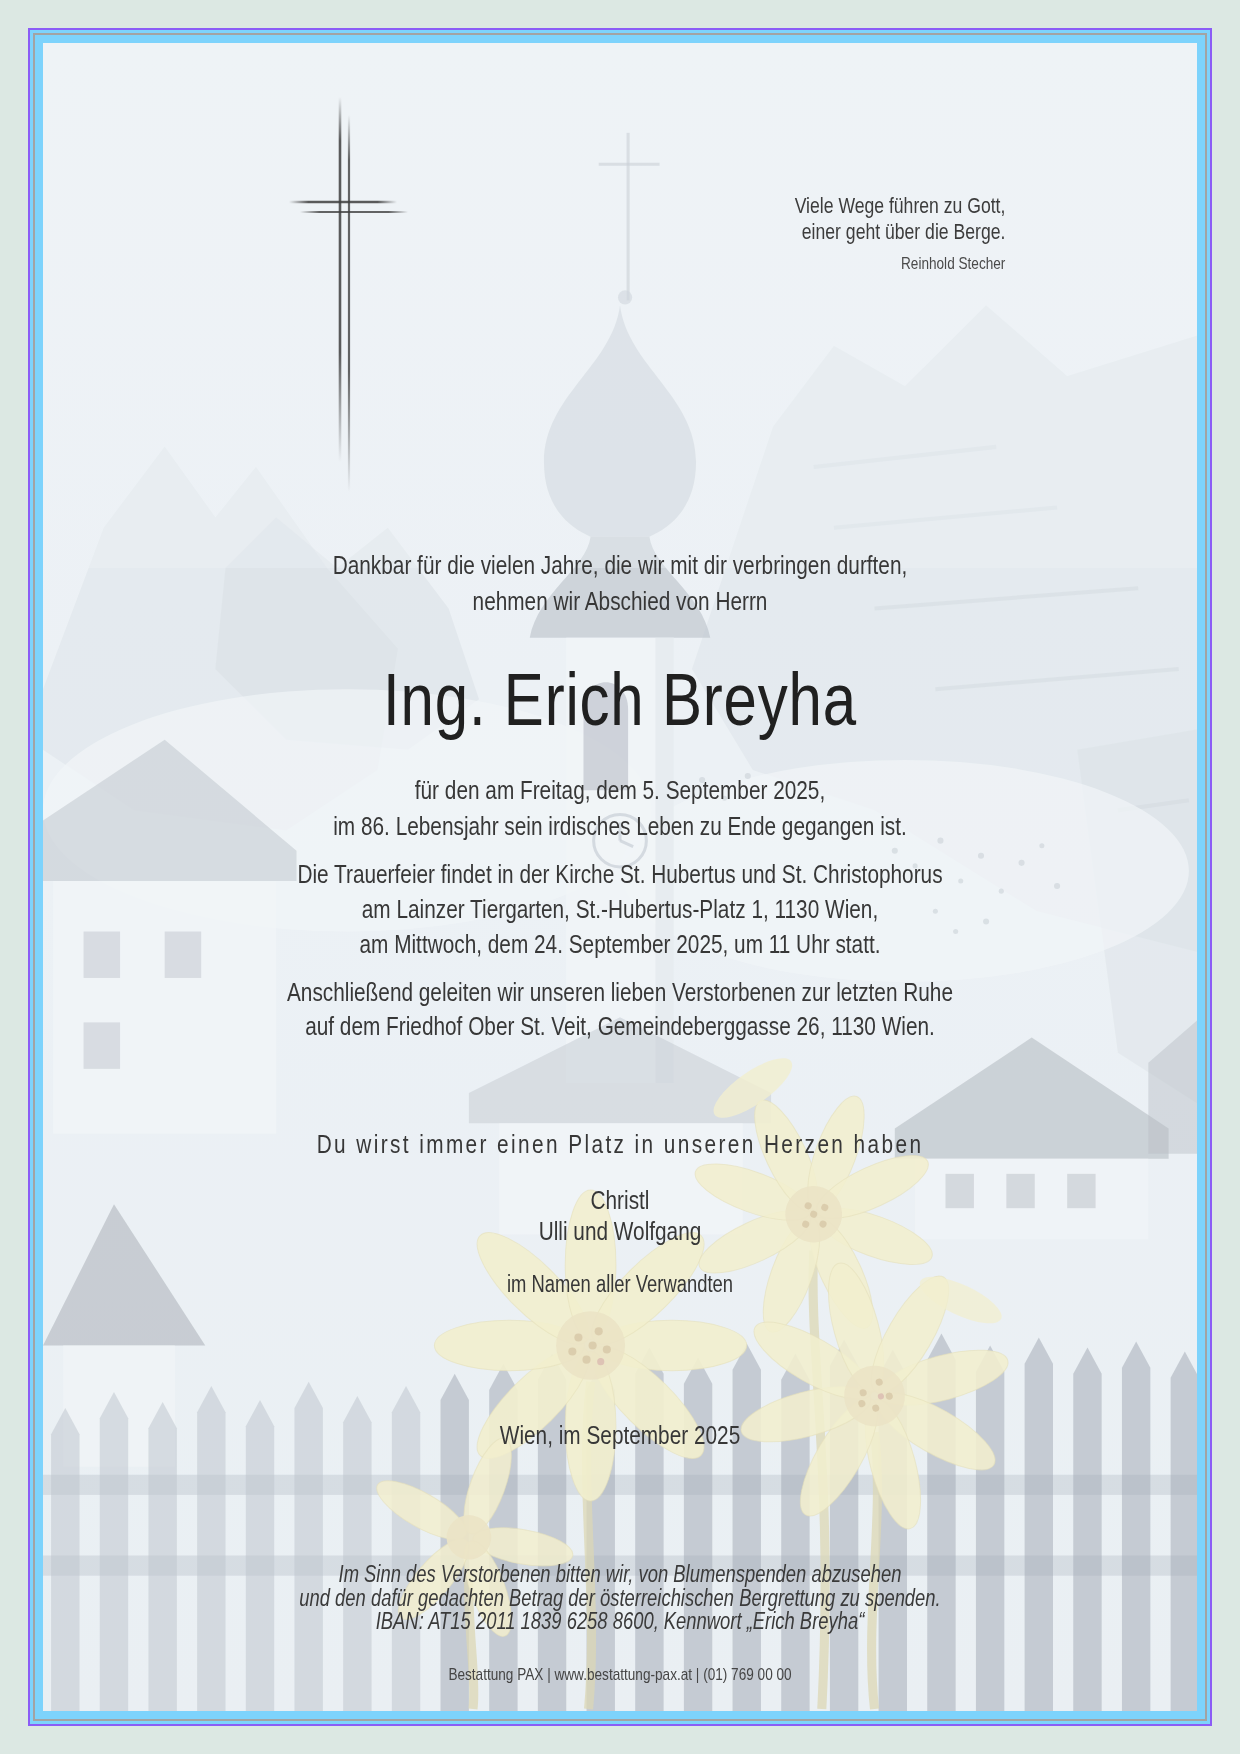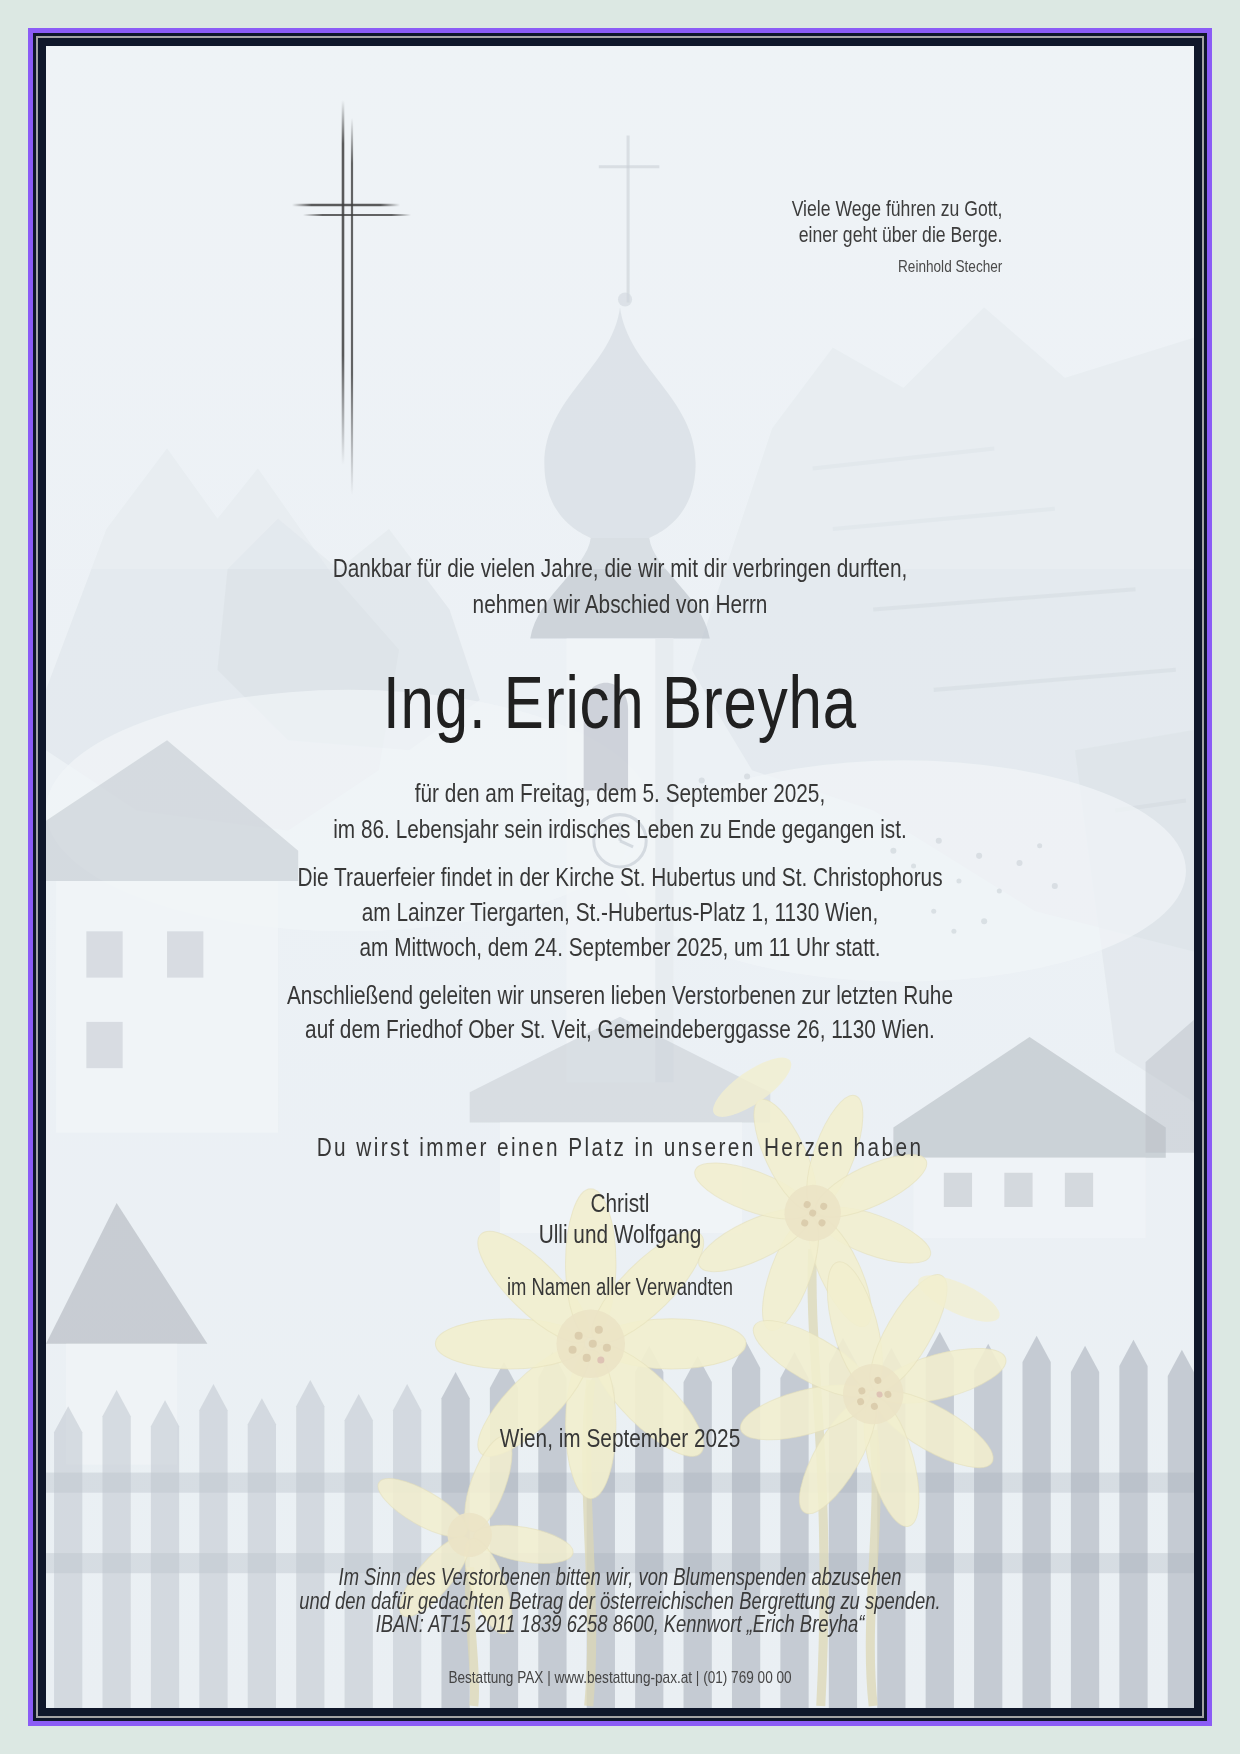--- a/index.html
+++ b/index.html
@@ -1,18 +1,18 @@
 <!DOCTYPE html>
 <html><head>
 <meta charset="utf-8">
 <style>
   html,body{margin:0;padding:0;background:#dce8e3;}
   .page{position:relative;width:1240px;height:1754px;background:#dce8e3;margin:0 auto;overflow:hidden;
         font-family:"Liberation Sans","DejaVu Sans",sans-serif;}
-  .frame-outer{position:absolute;left:28px;top:28px;right:28px;bottom:28px;background:#0f172a;border:5px solid #8b5cf6;}
+  .frame-outer{position:absolute;left:28px;top:28px;right:28px;bottom:28px;background:#7dd3fc;border:2px solid #8b5cf6;}
   .frame-line{position:absolute;left:3px;top:3px;right:3px;bottom:3px;border:2px solid #a3a3a3;}
   .card{position:absolute;left:13px;top:13px;right:13px;bottom:13px;background:#edf2f5;overflow:hidden;}
   .scene{position:absolute;left:0;top:0;width:100%;height:100%;}
   .cross-svg{position:absolute;left:220px;top:45px;width:220px;height:480px;}
   .txt{position:absolute;left:0;right:0;text-align:center;color:#373737;transform:scaleX(0.8);}
   .quote{position:absolute;top:150px;right:192px;text-align:right;color:#3c3c3c;
          transform:scaleX(0.8);transform-origin:100% 50%;font-size:22px;line-height:26px;}
   .quote .attr{font-size:17px;color:#4a4a4a;margin-top:6px;}
   .intro{top:504px;font-size:26px;line-height:36px;}
   .name{top:616px;font-size:75px;line-height:80px;color:#202020;letter-spacing:1px;}

